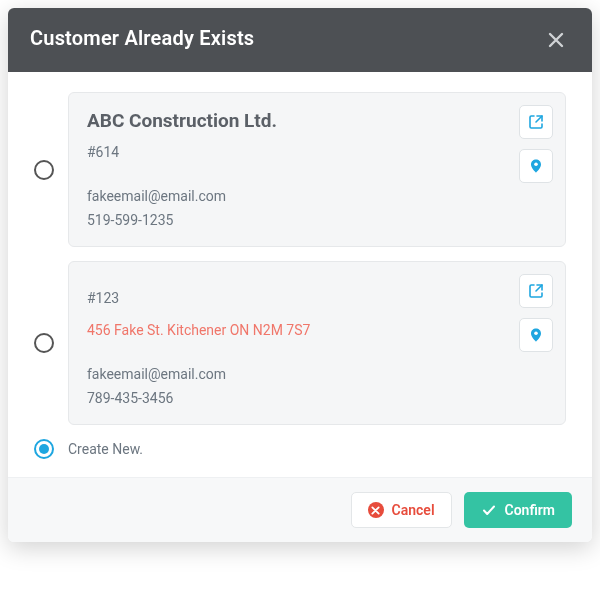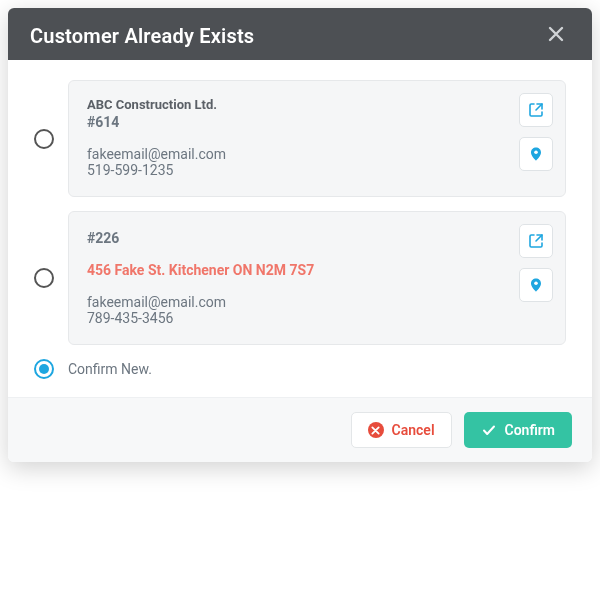--- a/index.html
+++ b/index.html
@@ -8,23 +8,23 @@
     width: 584px;
     margin: 8px;
     background: #fff;
     border-radius: 6px;
     box-shadow: 0 6px 24px rgba(0,0,0,0.18);
     overflow: hidden;
   }
   .modal-header {
     background: #4d5054;
     color: #fff;
-    padding: 12px 22px;
+    padding: 18px 22px;
     display: flex;
-    align-items: flex-end;
+    align-items: flex-start;
     justify-content: space-between;
   }
   .modal-title {
     font-size: 20px;
     font-weight: 600;
     letter-spacing: .2px;
   }
   .close-btn {
     width: 28px; height: 28px;
     display:flex;align-items:center;justify-content:center;
@@ -70,27 +70,27 @@
     border:1px solid #e6e8ea;
     border-radius:6px;
     padding:16px 18px 18px 18px;
     position:relative;
     color:#6c7680;
     font-size:14px;
   }
   .card .name {
     font-weight:700;
     color:#5b6067;
-    font-size:13px;
-  }
-  .highlight { color:#f0766a; font-weight:700; }
-  .subid { margin-top:2px;font-weight:bold; }
+    font-size:19px;
+  }
+  .highlight { color:#f0766a; font-weight:400; }
+  .subid { margin-top:12px; }
   .addr { margin-top:16px; }
-  .email { margin-top:16px; }
-  .phone { margin-top:0; }
+  .email { margin-top:28px; }
+  .phone { margin-top:8px; }
   .icon-stack {
     position:absolute;
     top:12px; right:12px;
     display:flex;
     flex-direction:column;
     gap:10px;
   }
   .icon-btn {
     width:34px;height:34px;
     background:#fff;
@@ -180,21 +180,21 @@
                 <circle cx="8" cy="6.2" r="1.8" fill="#fff"></circle>
               </svg>
           </div>
         </div>
       </div>
     </div>
 
     <div class="option-row">
       <div class="radio"></div>
       <div class="card">
-        <div class="subid">#226</div>
+        <div class="subid">#123</div>
         <div class="addr highlight">456 Fake St. Kitchener ON N2M 7S7</div>
         <div class="email">fakeemail@email.com</div>
         <div class="phone">789-435-3456</div>
         <div class="icon-stack">
           <div class="icon-btn">
             <svg width="16" height="16" viewBox="0 0 16 16" fill="none">
                 <path d="M6 2H3.2C2.54 2 2 2.54 2 3.2v9.6C2 13.46 2.54 14 3.2 14h9.6c.66 0 1.2-.54 1.2-1.2V10" stroke="currentColor" stroke-width="1.6" stroke-linecap="round"></path>
                 <path d="M9 2h5v5" stroke="currentColor" stroke-width="1.6" stroke-linecap="round" stroke-linejoin="round"></path>
                 <path d="M14 2 8 8" stroke="currentColor" stroke-width="1.6" stroke-linecap="round"></path>
               </svg>
@@ -204,21 +204,21 @@
                 <path d="M8 1.5c-2.76 0-5 2.1-5 4.9 0 3.6 5 8.1 5 8.1s5-4.5 5-8.1c0-2.8-2.24-4.9-5-4.9z" fill="currentColor"></path>
                 <circle cx="8" cy="6.2" r="1.8" fill="#fff"></circle>
               </svg>
           </div>
         </div>
       </div>
     </div>
 
     <div class="create-row">
       <div class="radio selected"></div>
-      <div class="create-label">Confirm New.</div>
+      <div class="create-label">Create New.</div>
     </div>
 
   </div>
 
   <div class="modal-footer">
     <div class="btn btn-cancel">
       <span class="x-circ">
         <svg width="9" height="9" viewBox="0 0 10 10">
             <path d="M1.5 1.5 8.5 8.5 M8.5 1.5 1.5 8.5" stroke="#fff" stroke-width="2" stroke-linecap="round"></path>
           </svg>

